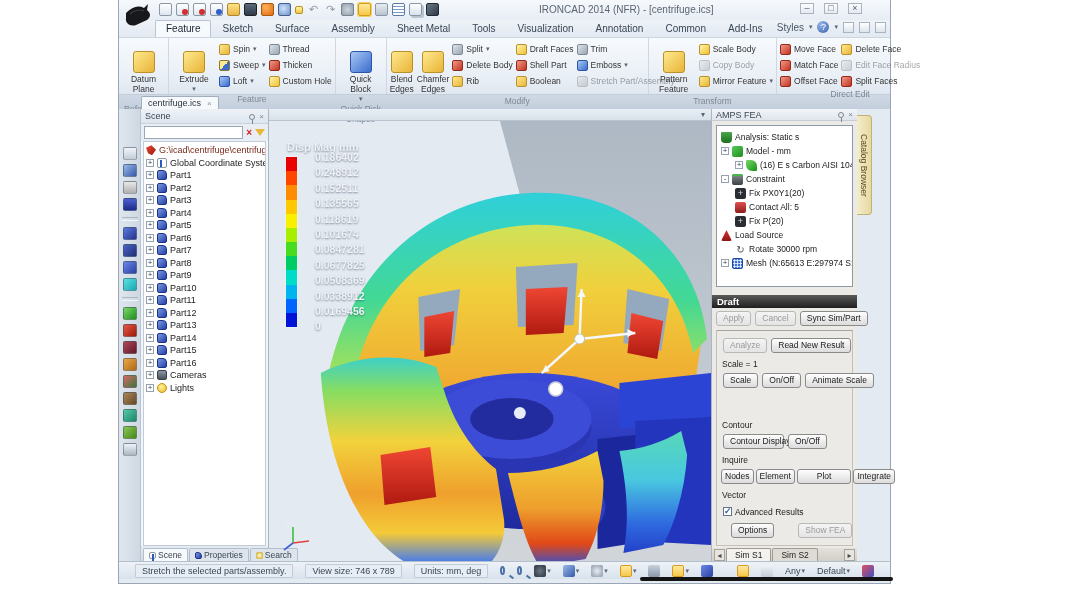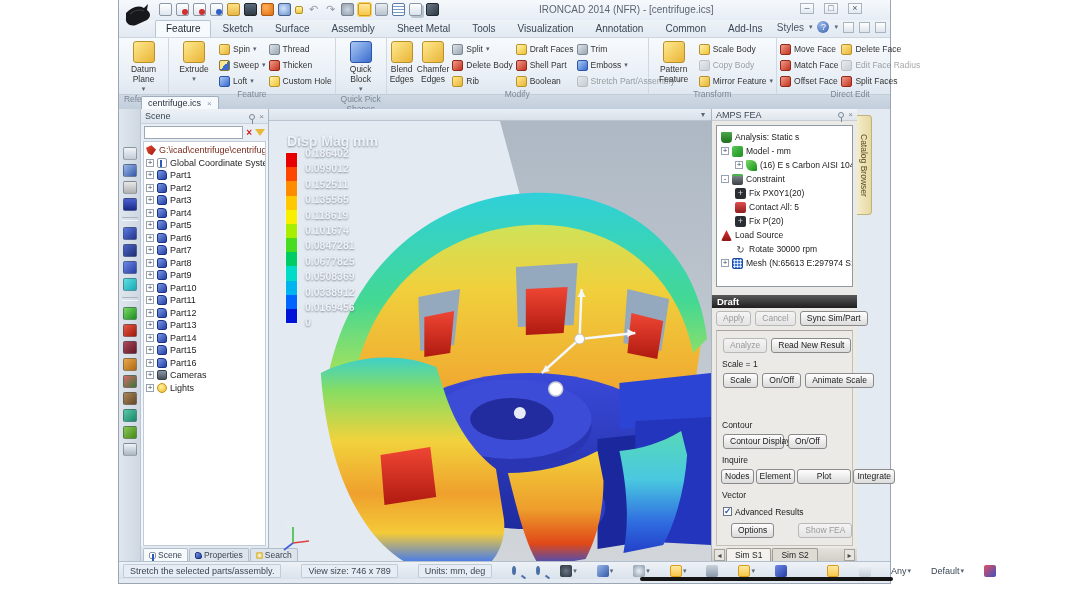--- a/index.html
+++ b/index.html
@@ -39,21 +39,21 @@
   .helpdot{width:12px;height:12px;border-radius:50%;background:radial-gradient(circle at 35% 30%,#9ab8e8,#3460b0);
     color:#fff;font-size:9px;line-height:12px;text-align:center;}
   .mini{width:11px;height:11px;border:1px solid #aab4c0;background:linear-gradient(#fff,#dde4ec);}
   
   .ribbon{height:58px;background:linear-gradient(#f7fafd,#e9eff6 70%,#dfe7f0);border-top:1px solid #cdd6e0;
     border-bottom:1px solid #c2cdd8;display:flex;}
   .rgroup{display:flex;flex-direction:column;border-right:1px solid #cfd8e2;padding:1px 3px 0;}
   .rg-body{flex:1;display:flex;align-items:flex-start;gap:3px;}
   .rg-label{font-size:8.5px;color:#7c8794;text-align:center;padding:1px 0 2px;}
   .rbig{width:44px;display:flex;flex-direction:column;align-items:center;font-size:8.5px;color:#333;
-    line-height:1.15;text-align:center;padding-top:2px;}
+    line-height:1.15;text-align:center;padding-top:12px;}
   .rbig .ic{width:22px;height:22px;border-radius:3px;margin-bottom:2px;}
   .rcol{display:flex;flex-direction:column;justify-content:flex-start;gap:2px;padding-top:3px;}
   .rsm{display:flex;align-items:center;gap:3px;font-size:8.5px;color:#333;height:14px;white-space:nowrap;}
   .rsm .ic{width:11px;height:11px;border-radius:2px;flex:none;}
   .ic-y{background:linear-gradient(135deg,#ffe98e,#e8b437);border:1px solid #b8912a;}
   .ic-y2{background:linear-gradient(135deg,#fff3b0,#f0c230);border:1px solid #b8912a;}
   .ic-b{background:linear-gradient(135deg,#a9c8f2,#3a6cd0);border:1px solid #2c55a8;}
   .ic-r{background:linear-gradient(135deg,#f09a8a,#c43420);border:1px solid #93291a;}
   .ic-gray{background:linear-gradient(135deg,#dde3ea,#9aa6b2);border:1px solid #7d8893;}
   .ic-yb{background:linear-gradient(135deg,#ffe98e 50%,#3a6cd0 50%);border:1px solid #8a7a30;}
@@ -98,22 +98,22 @@
     border-radius:2px 2px 0 0;background:#dde4ec;display:flex;align-items:center;gap:2px;}
   .sptab.active{background:#f7fafc;}
   .sptab .pic{width:7px;height:7px;}
   
   .viewport{flex:1;position:relative;background:linear-gradient(155deg,#5e7ca2 0%,#74198?#74198 0,#74198 0) , linear-gradient(155deg,#5e7ca2 0%,#7e96b2 45%,#a7b4c2 78%,#c3cad2 100%);overflow:hidden;}
   .vp-strip{position:absolute;left:0;top:0;right:0;height:12px;background:linear-gradient(#e8eef5,#d8e1ea);
     border-bottom:1px solid #b9c4d0;z-index:6;display:flex;justify-content:flex-end;align-items:center;padding-right:6px;
     color:#5a6674;font-size:8px;}
   .vp-svg{position:absolute;left:0;top:12px;width:100%;height:calc(100% - 12px);}
   .legend{position:absolute;left:16px;top:24px;z-index:5;color:#eef2f7;text-shadow:0 1px 2px rgba(20,30,50,.45);}
-  .legend .lt{font-size:14px;font-weight:bold;margin:0 0 3px 2px;}
-  .lbody{display:flex;gap:7px;}
+  .legend .lt{font-size:11px;font-weight:bold;margin:8px 0 3px 2px;}
+  .lbody{display:flex;gap:17px;}
   .lbar{width:13px;display:flex;flex-direction:column;border:1px solid rgba(255,255,255,.25);}
   .lbar i{flex:1;}
   .lvals{display:flex;flex-direction:column;justify-content:space-between;font-size:10.5px;font-weight:bold;line-height:1;}
   .minitriad{position:absolute;left:10px;bottom:10px;z-index:5;}
   
   .rightdock{width:179px;display:flex;background:#e3eaf2;}
   .feapanel{width:146px;background:#eceae6;border-left:1px solid #aab6c4;display:flex;flex-direction:column;font-size:9px;}
   .fp-head{height:15px;display:flex;align-items:center;padding:0 4px;font-size:9px;color:#3a4654;
     background:linear-gradient(#f2f5f9,#dfe5ec);border-bottom:1px solid #c8cdd4;}
   .fp-head .sp-tools{margin-left:auto;display:flex;gap:4px;color:#7a8694;font-size:8px;}
@@ -147,21 +147,21 @@
   .simarrow{font-size:8px;color:#4a4a4a;border:1px solid #a8a49c;background:#e8e5e0;width:11px;text-align:center;height:12px;line-height:11px;}
   .simtab{font-size:8.5px;color:#222;border:1px solid #a09c94;border-bottom:none;border-radius:2px 2px 0 0;
     padding:1px 8px;background:#dedbd5;}
   .simtab.active{background:#f4f2ee;}
   .catstrip{width:17px;padding-top:6px;}
   .cattab{width:15px;height:100px;background:linear-gradient(90deg,#f4ecca,#e6d9a2);border:1px solid #c2b276;
     border-left:none;border-radius:0 4px 4px 0;writing-mode:vertical-rl;font-size:8.5px;color:#5a4e22;
     display:flex;align-items:center;justify-content:center;gap:3px;}
   
   .statusbar{height:18px;background:linear-gradient(#eef2f7,#d9e2ec);border-top:1px solid #b2bfcc;
-    display:flex;align-items:center;font-size:9px;color:#3a4654;padding:0 4px;gap:20px;}
+    display:flex;align-items:center;font-size:9px;color:#3a4654;padding:0 16px;gap:12px;}
   .seg{border:1px solid #c2ccd8;border-radius:1px;background:#e7edf4;height:14px;display:flex;align-items:center;padding:0 6px;white-space:nowrap;}
   .seg.msg{width:288px;}
   .sic{width:12px;height:12px;border-radius:2px;flex:none;}
   .sdrop{display:flex;align-items:center;gap:1px;}
   .mag2{width:9px;height:9px;border:2px solid #4a70a8;border-radius:50%;position:relative;}
   .mag2::after{content:"";position:absolute;left:7px;top:8px;width:5px;height:2px;background:#4a70a8;transform:rotate(40deg);}
   .hlbox{background:linear-gradient(#ffe9a0,#f6c84a);border:1px solid #d89c18;}
   .scrubber{position:absolute;left:640px;top:577px;width:253px;height:4px;background:#141414;border-radius:2px;z-index:60;}
 </style>
 </head>
@@ -659,21 +659,21 @@
               <i style="background: rgb(168, 238, 0);"></i>
             <i style="background: rgb(72, 220, 32);"></i>
               <i style="background: rgb(0, 204, 102);"></i>
             <i style="background: rgb(0, 220, 200);"></i>
               <i style="background: rgb(0, 180, 240);"></i>
             <i style="background: rgb(0, 100, 255);"></i>
               <i style="background: rgb(0, 20, 216);"></i>
           </div>
           <div class="lvals" style="height:180px;margin-top:-4px">
             <span>0.186402</span>
-              <span>0.099012</span>
+              <span>0.248912</span>
             <span>0.152511</span>
               <span>0.135565</span>
             <span>0.118619</span>
               <span>0.101674</span>
             <span>0.0847281</span>
               <span>0.0677825</span>
             <span>0.0508369</span>
               <span>0.0338912</span>
             <span>0.0169456</span>
               <span>0</span>

